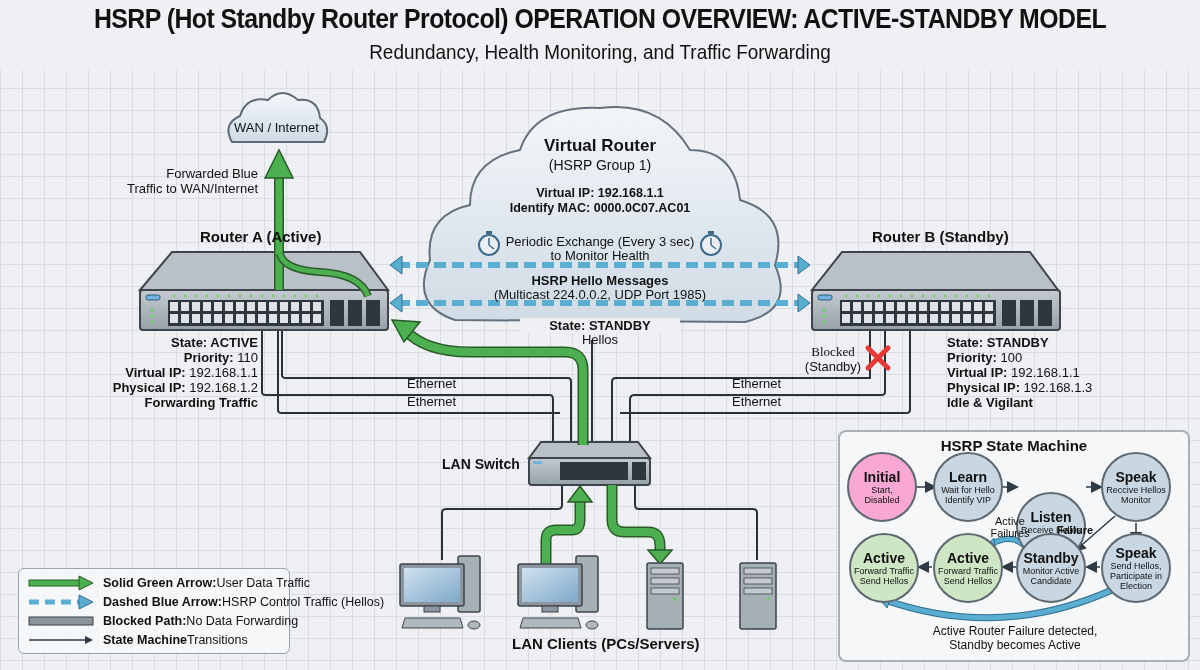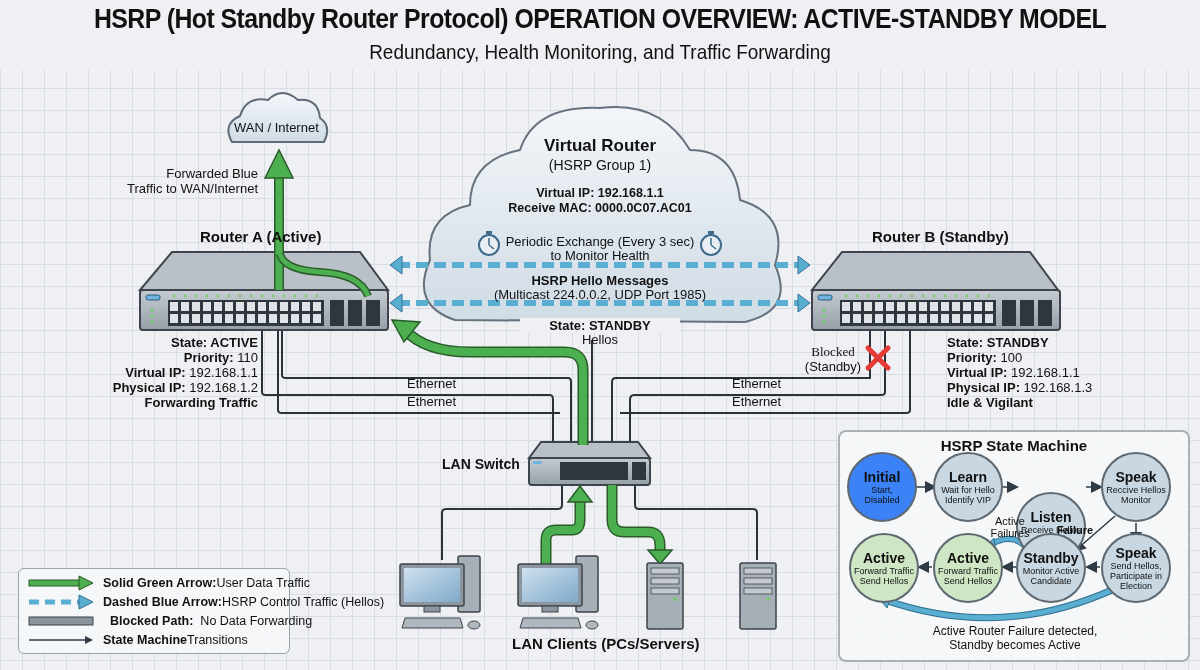--- a/index.html
+++ b/index.html
@@ -40,21 +40,21 @@
   }
   .legend-row { position:absolute; left:8px; height:18px; font-size:12.5px; white-space:nowrap; display:flex; align-items:center; }
   .legend-row .sw { width:70px; height:16px; margin-right:6px; }
   .state-node {
     position:absolute; width:70px; height:70px; border-radius:50%;
     border:2px solid #5e6870; text-align:center; box-sizing:border-box;
     display:flex; flex-direction:column; justify-content:center; align-items:center;
   }
   .state-node .sn-name { font-weight:bold; font-size:14px; line-height:15px; }
   .state-node .sn-desc { font-size:9px; line-height:10px; }
-  .gray { background:#3b82f6; }
+  .gray { background:#f9a8d4; }
   .blue { background:#c9d7e2; }
   .green { background:#cfe6c4; }
 </style>
 </head>
 <body>
 
 <div class="header-band"></div>
 <div class="title">HSRP (Hot Standby Router Protocol) OPERATION OVERVIEW: ACTIVE-STANDBY MODEL</div>
 <div class="subtitle">Redundancy, Health Monitoring, and Traffic Forwarding</div>
 
@@ -304,21 +304,21 @@
 <div class="lbl" style="left:234px;top:120px;font-size:13px;">WAN / Internet</div>
 <div class="lbl right" style="left:128px;top:166px;width:130px;">Forwarded Blue</div>
 <div class="lbl right" style="left:98px;top:181px;width:160px;">Traffic to WAN/Internet</div>
 
 <div class="lbl router-title" style="left:200px;top:229px;">Router A (Active)</div>
 <div class="lbl router-title" style="left:872px;top:229px;">Router B (Standby)</div>
 
 <div class="lbl center b" style="left:500px;top:138px;width:200px;font-size:17px;">Virtual Router</div>
 <div class="lbl center" style="left:500px;top:158px;width:200px;font-size:14px;">(HSRP Group 1)</div>
 <div class="lbl center b" style="left:480px;top:186px;width:240px;font-size:12.5px;">Virtual IP: 192.168.1.1</div>
-<div class="lbl center b" style="left:480px;top:201px;width:240px;font-size:12.5px;">Receive MAC: 0000.0C07.AC01</div>
+<div class="lbl center b" style="left:480px;top:201px;width:240px;font-size:12.5px;">Identify MAC: 0000.0C07.AC01</div>
 <div class="lbl center" style="left:480px;top:234px;width:240px;">Periodic Exchange (Every 3 sec)</div>
 <div class="lbl center" style="left:480px;top:248px;width:240px;">to Monitor Health</div>
 <div class="lbl center b" style="left:460px;top:273px;width:280px;">HSRP Hello Messages</div>
 <div class="lbl center" style="left:460px;top:287px;width:280px;">(Multicast 224.0.0.2, UDP Port 1985)</div>
 <div class="lbl center b" style="left:520px;top:318px;width:160px;background:#eef0f3;">State: STANDBY</div>
 <div class="lbl center" style="left:520px;top:332px;width:160px;">Hellos</div>
 
 <div class="lbl right" style="left:100px;top:335px;width:158px;line-height:15px;">
   <div class="b">State: ACTIVE</div>
   <div><span class="b">Priority:</span><span> 110</span></div>
@@ -425,21 +425,21 @@
       <span> User Data Traffic</span>
   </div>
   <div class="legend-row" style="top:24px;">
     <svg class="sw" viewBox="0 0 70 16">
       <line x1="2" y1="8" x2="52" y2="8" stroke="#5aaed1" stroke-width="5" stroke-dasharray="10,6"></line>
       <path d="M52,1 L66,8 L52,15 Z" fill="#5aaed1" stroke="#2f6f8f"></path>
     </svg>
     <span class="b">Dashed Blue Arrow:</span>
       <span> HSRP Control Traffic (Hellos)</span>
   </div>
-  <div class="legend-row" style="top:43px;gap:7px;">
+  <div class="legend-row" style="top:43px;">
     <svg class="sw" viewBox="0 0 70 16">
       <rect x="2" y="4" width="64" height="8" fill="#8b939b" stroke="#3d444b"></rect>
     </svg>
     <span class="b">Blocked Path:</span>
       <span> No Data Forwarding</span>
   </div>
   <div class="legend-row" style="top:62px;">
     <svg class="sw" viewBox="0 0 70 16">
       <line x1="2" y1="8" x2="60" y2="8" stroke="#2f3a44" stroke-width="1.5"></line>
       <path d="M58,4 L66,8 L58,12 Z" fill="#2f3a44"></path>

